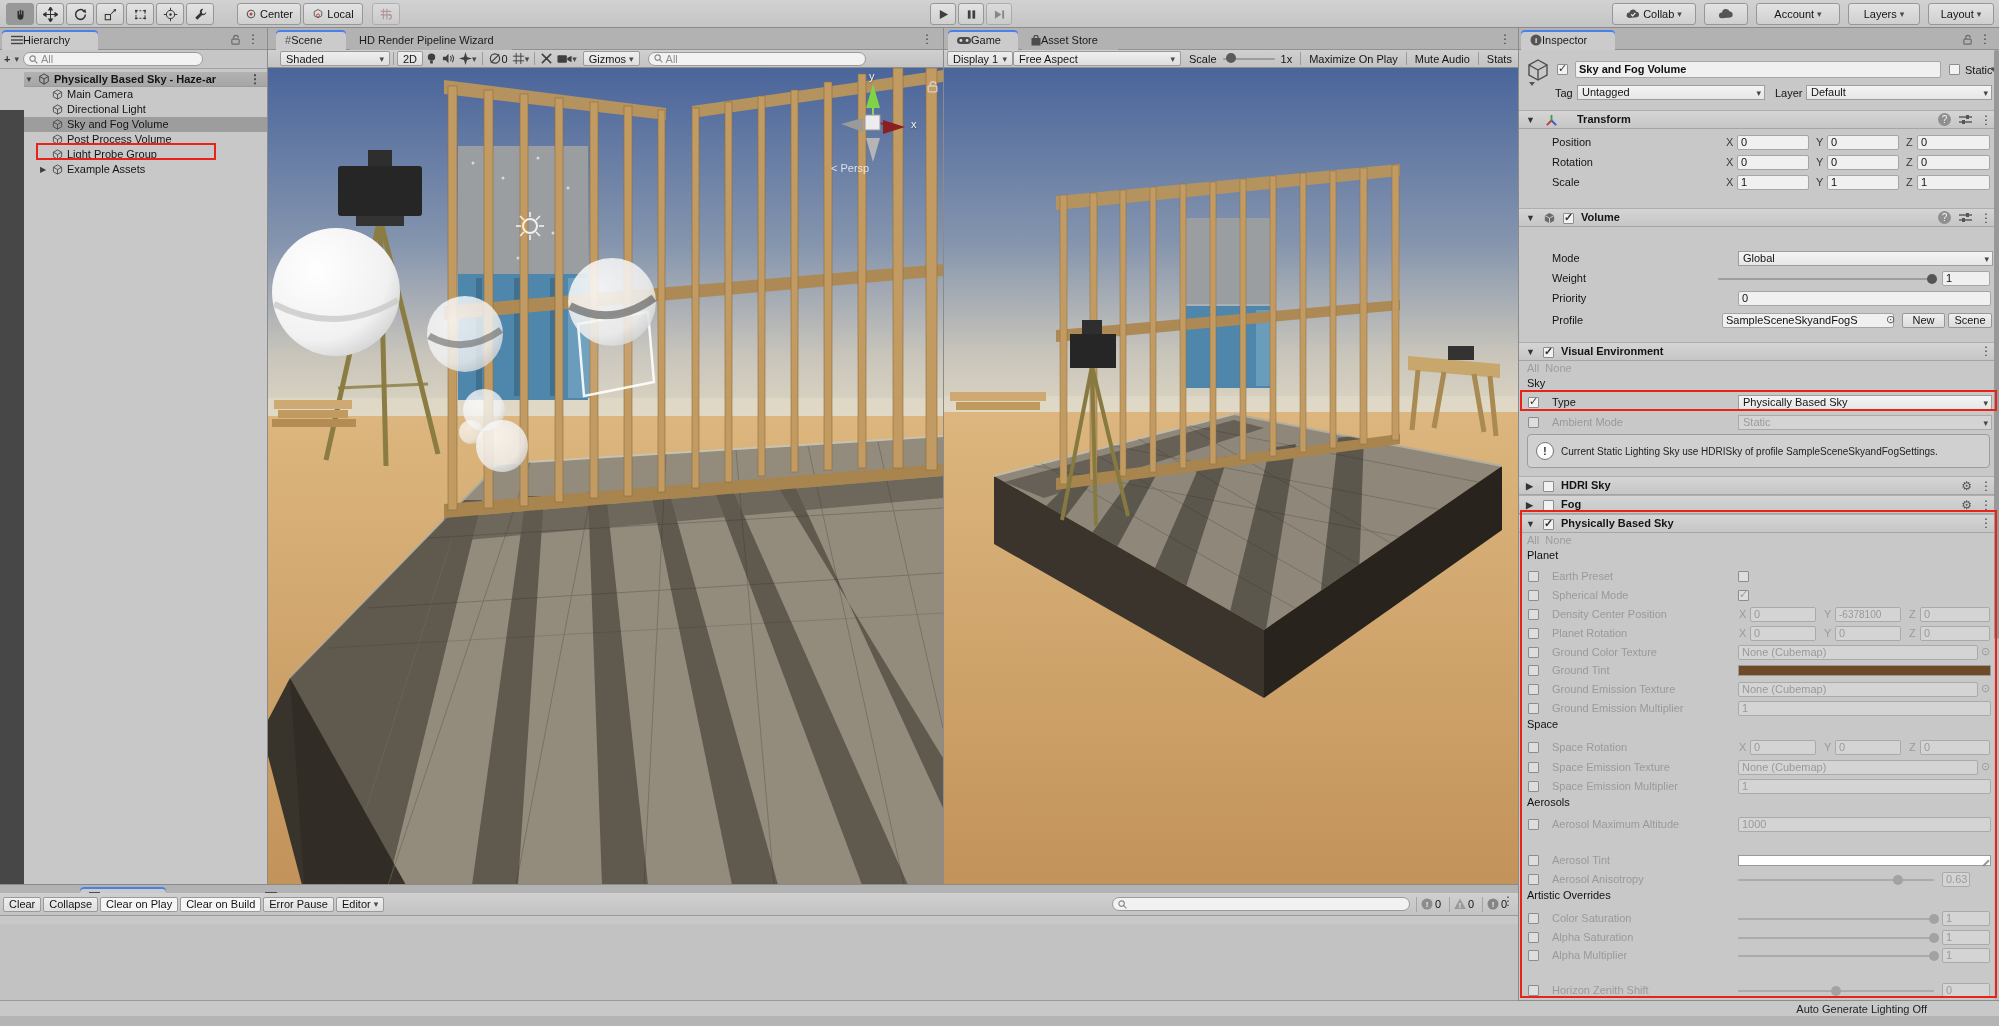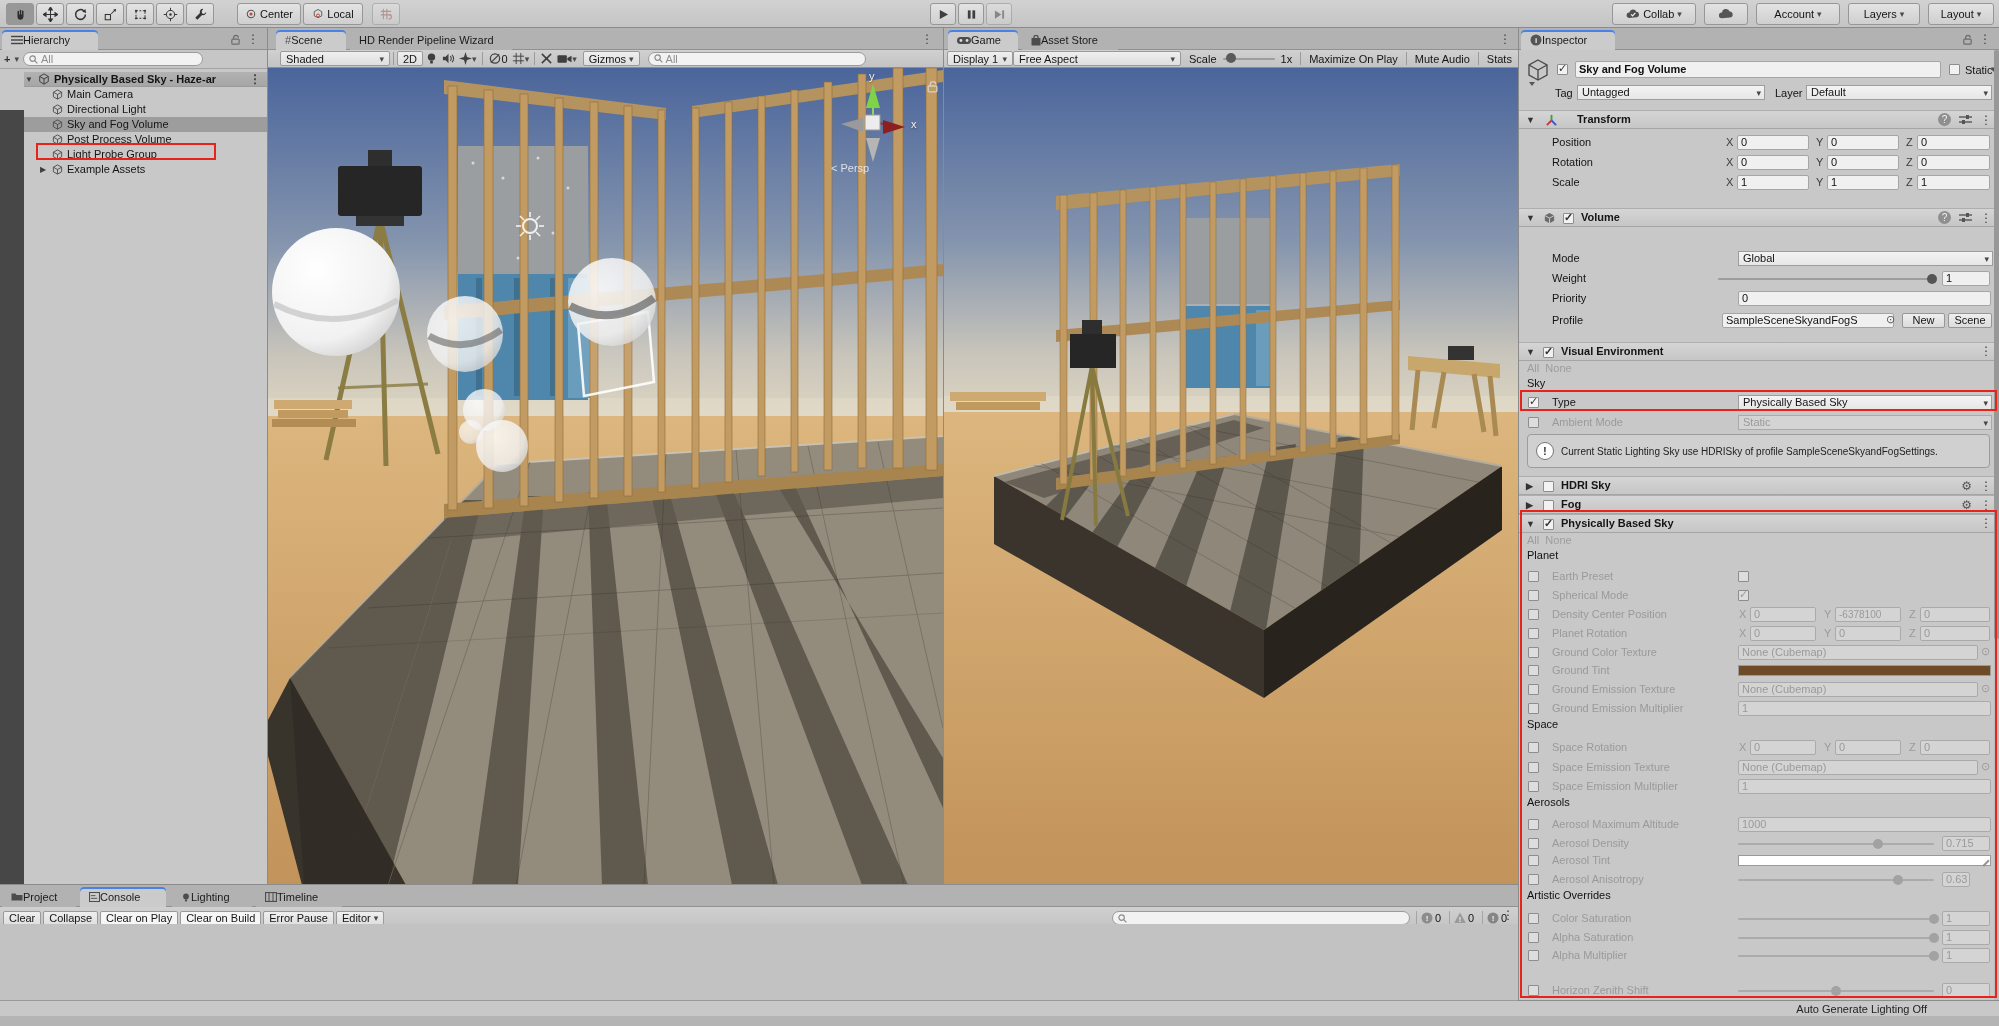--- a/index.html
+++ b/index.html
@@ -46,21 +46,21 @@
 #gamepane{left:944px;top:28px;width:575px;height:857px}
 .viewport{position:absolute;left:0;right:0;top:40px;bottom:0;overflow:hidden;background:#7d8aa0}
 .icbtn{display:inline-flex;align-items:center;margin:0 2px}
 
 #gizmo{position:absolute;right:22px;top:6px;width:96px;height:116px;color:#efefef}
 #gizmo .lab{position:absolute;font-size:11px;color:#f2f2f2;text-shadow:0 1px 2px rgba(0,0,0,.4)}
 #persp{position:absolute;left:6px;top:88px;font-size:11px;color:rgba(255,255,255,.75)}
 #vlock{position:absolute;right:4px;top:12px;opacity:.8}
 
 #bottompane{left:0;top:885px;width:1518px;height:115px}
-#consolebar{position:absolute;top:22px;left:0;right:0;height:23px;background:linear-gradient(#d0d0d0,#c3c3c3);border-bottom:1px solid #9a9a9a;display:flex;align-items:center;padding:0 3px;gap:2px}
+#consolebar{position:absolute;top:8px;left:0;right:0;height:23px;background:linear-gradient(#d0d0d0,#c3c3c3);border-bottom:1px solid #9a9a9a;display:flex;align-items:center;padding:0 3px;gap:2px}
 #consolebody{position:absolute;top:39px;bottom:0;left:0;right:0;background:#c2c2c2}
 .badge{display:inline-flex;align-items:center;gap:2px;padding:0 4px;height:15px;border-left:1px solid #a5a5a5}
 
 #statusbar{position:absolute;left:0;top:1000px;width:1999px;height:16px;background:#c8c8c8;border-top:1px solid #9a9a9a}
 #statusbar .txt{position:absolute;right:72px;top:2px;color:#222}
 #bottomstrip{position:absolute;left:0;top:1016px;width:1999px;height:10px;background:#b4b4b4}
 
 #inspector{left:1519px;top:28px;width:480px;height:972px;overflow:hidden}
 .irow{position:absolute;left:0;width:479px;height:18px;font-size:11px}
 .irow .lab{position:absolute;left:33px;top:2px;white-space:nowrap}
@@ -1024,28 +1024,20 @@
   </div>
 
   <div class="irow" style="top:768px">
       <span class="sechead">Aerosols</span>
     </div>
   <div class="irow gray" style="top:788px">
     <span class="chk ovchk"></span>
     <span class="lab">Aerosol Maximum Altitude</span>
     <div class="tf vcol" style="width:253px">1000</div>
   </div>
-  <div class="irow gray" style="top:807px">
-    <span class="chk ovchk"></span>
-    <span class="lab">Aerosol Density</span>
-    <div class="sl-track" style="left:219px;width:196px">
-        <div class="sl-knob" style="left:71.5%"></div>
-      </div>
-    <div class="tf vf" style="left:423px;width:48px">0.715</div>
-  </div>
   <div class="irow gray" style="top:824px">
     <span class="chk ovchk"></span>
     <span class="lab">Aerosol Tint</span>
     <div class="swatch sw-white">
         <span class="dropper"></span>
       </div>
   </div>
   <div class="irow gray" style="top:843px">
     <span class="chk ovchk"></span>
     <span class="lab">Aerosol Anisotropy</span>

